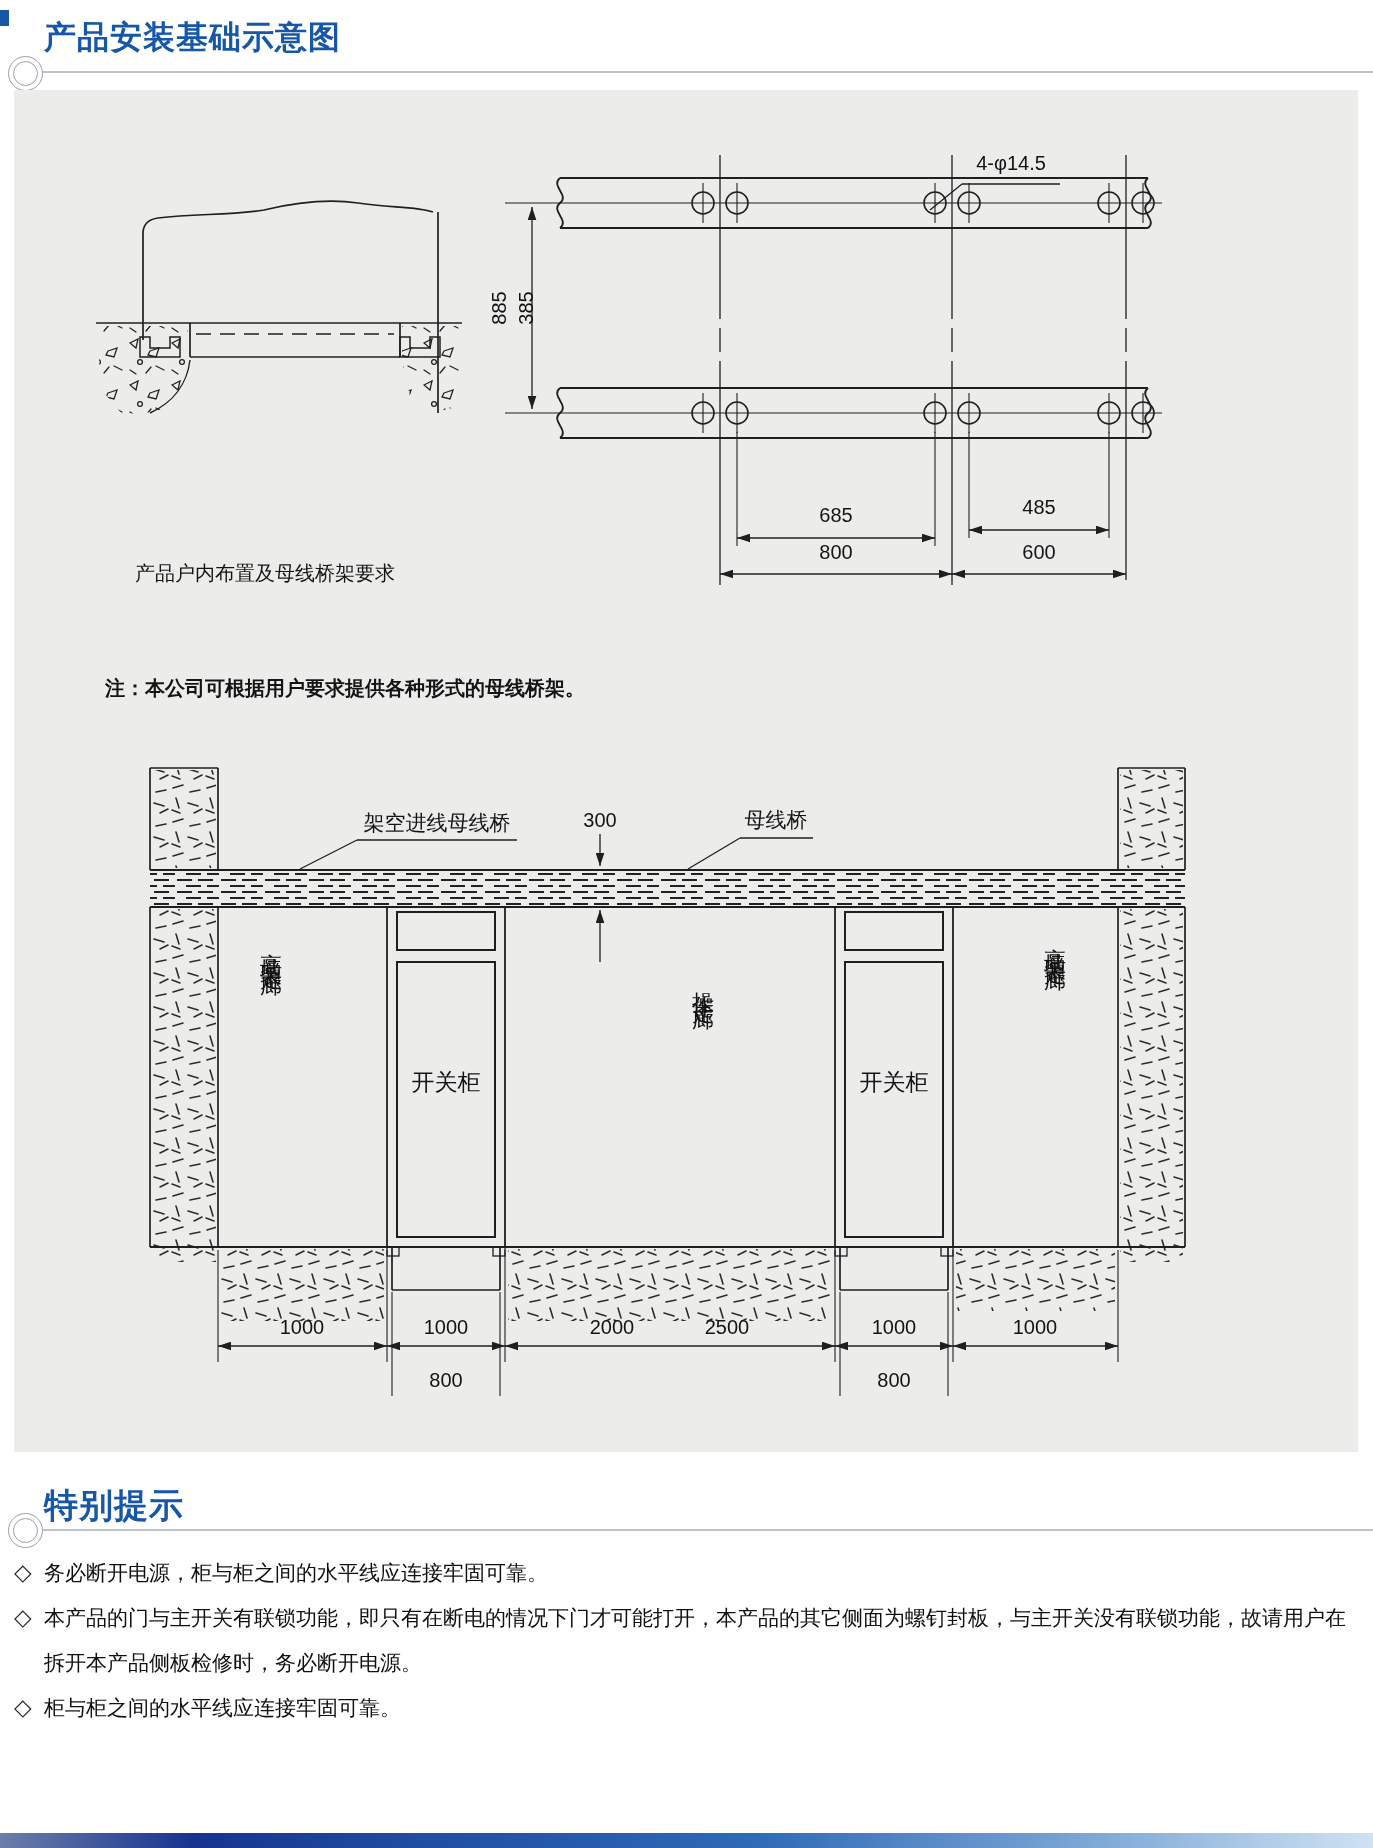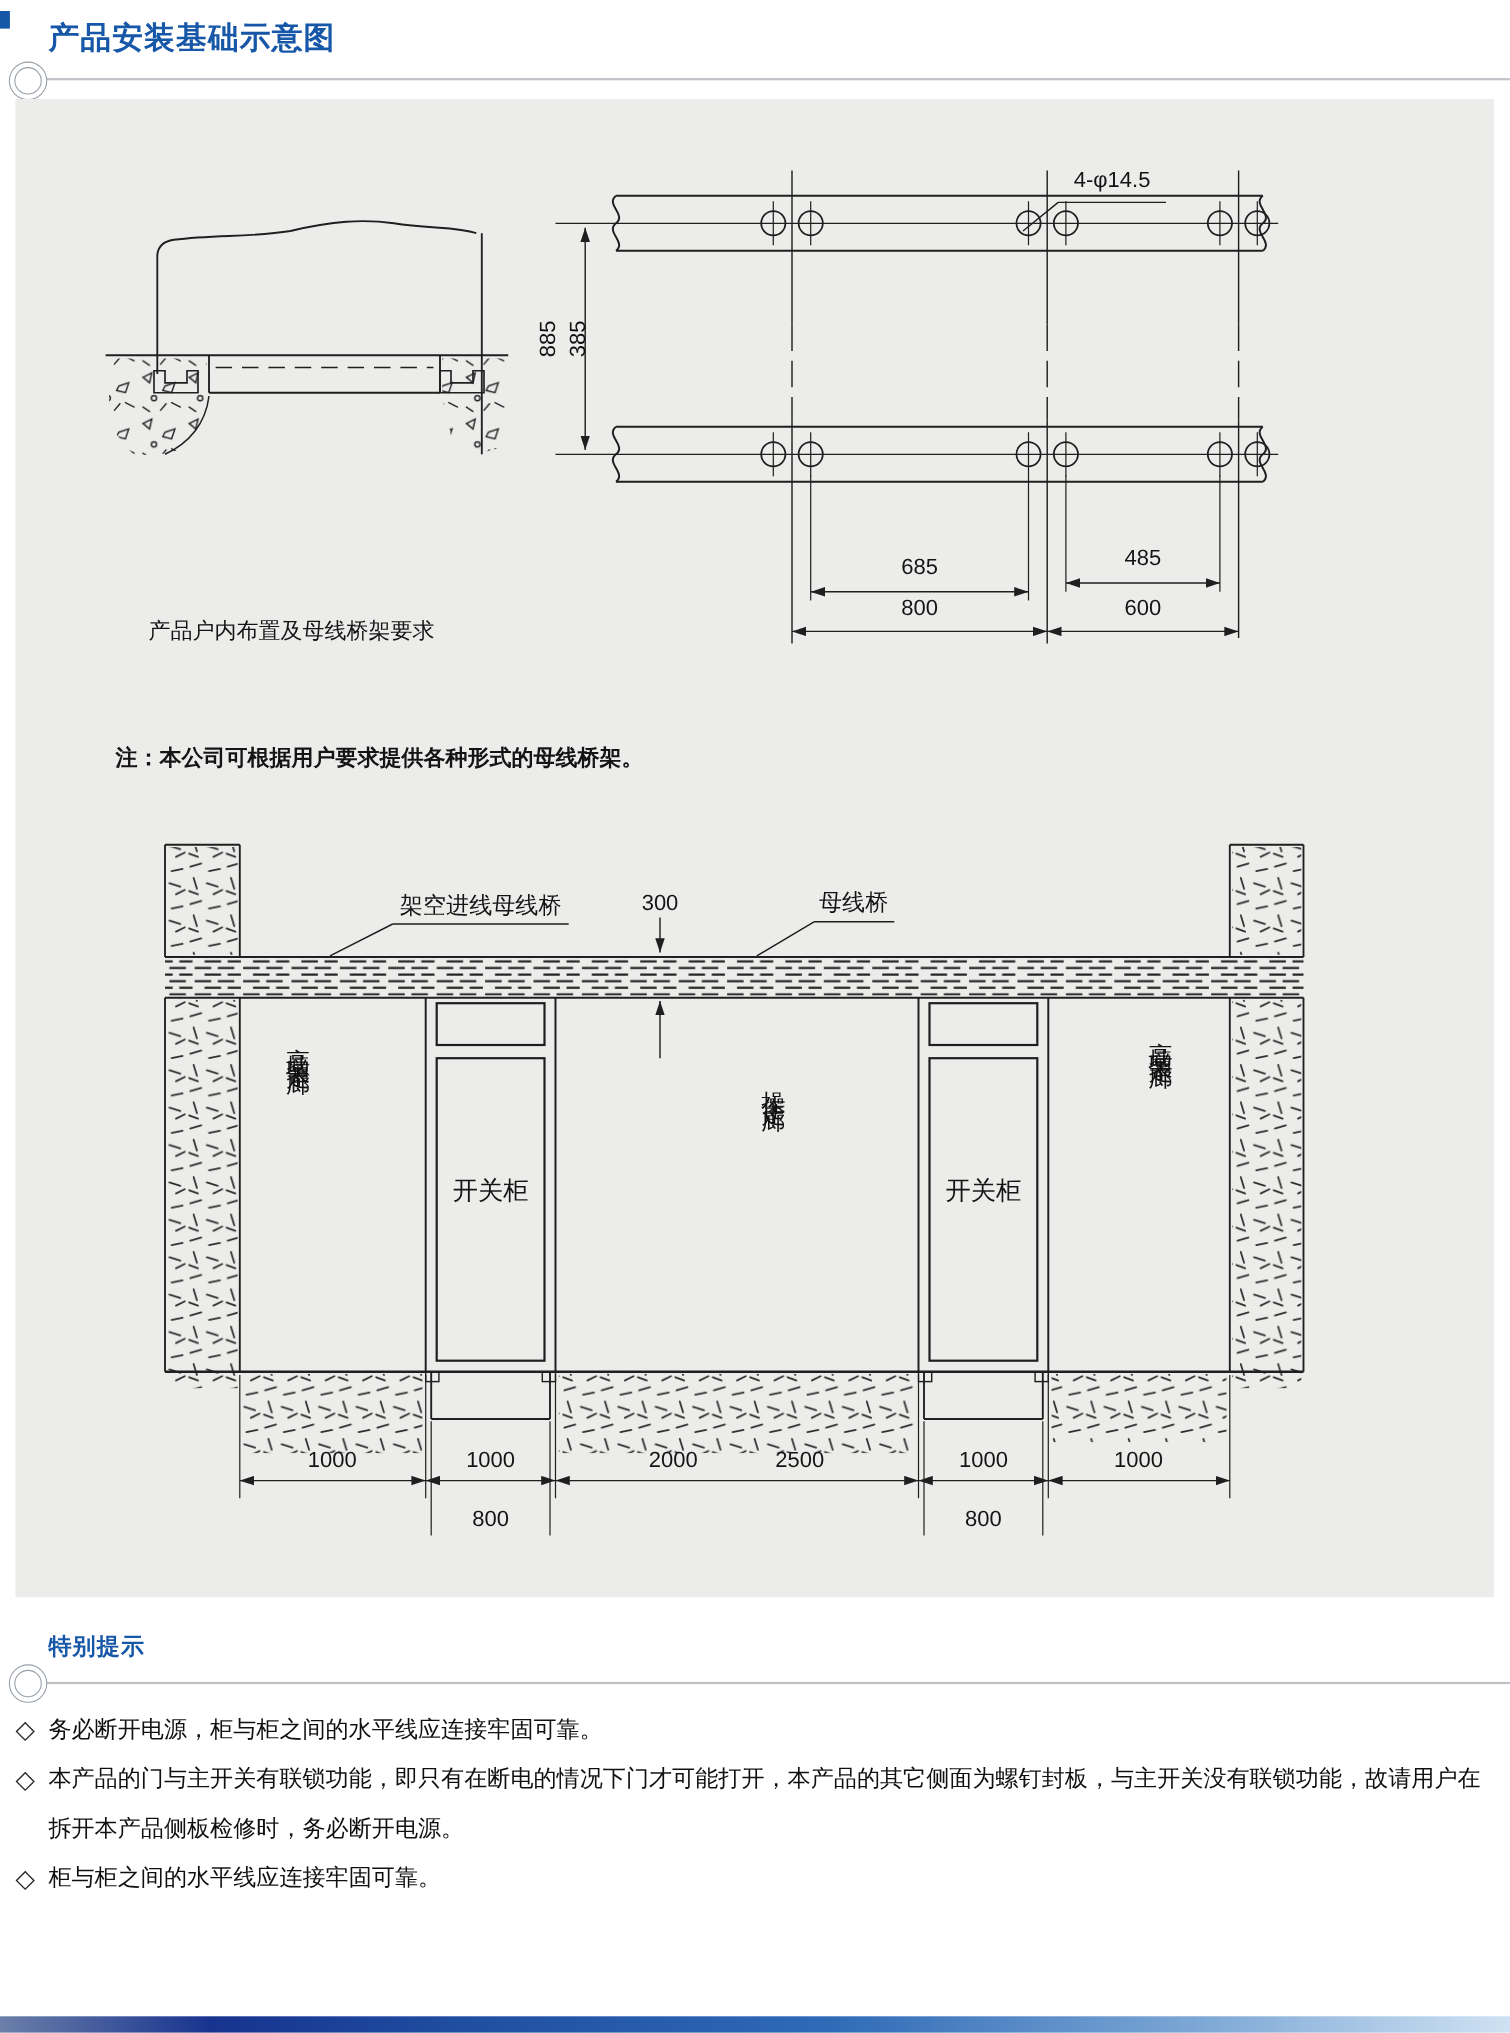--- a/index.html
+++ b/index.html
@@ -2,22 +2,22 @@
 <html><head>
 <meta charset="utf-8">
 <style>
   html,body{margin:0;padding:0;}
   body{
     width:1373px;height:1848px;position:relative;background:#ffffff;
     font-family:"Liberation Sans","DejaVu Sans",sans-serif;color:#1a1a1a;overflow:hidden;
   }
   .corner-chip{position:absolute;left:0;top:10px;width:9px;height:16px;background:#1757a8;}
   .sec-title{position:absolute;left:44px;font-weight:bold;color:#1757a8;letter-spacing:1px;}
-  #title1{top:16px;font-size:28px;}
-  #title2{top:1483px;font-size:21px;}
+  #title1{top:16px;font-size:32px;}
+  #title2{top:1483px;font-size:34px;}
   .rule{position:absolute;left:38px;right:0;height:2px;background:#bfc3c7;}
   #rule1{top:71px;}
   #rule2{top:1529px;}
   .ring{position:absolute;left:8px;width:33px;height:33px;border:1.5px solid #99a1a8;border-radius:50%;background:#fff;}
   .ring::after{content:"";position:absolute;inset:4px;border:1.5px solid #99a1a8;border-radius:50%;}
   #ring1{top:56px;}
   #ring2{top:1513px;}
   #panel{position:absolute;left:14px;top:90px;width:1344px;height:1362px;background:#ecedeb;}
   #diagram-svg{position:absolute;left:0;top:0;}
   svg text{fill:#141414;}

